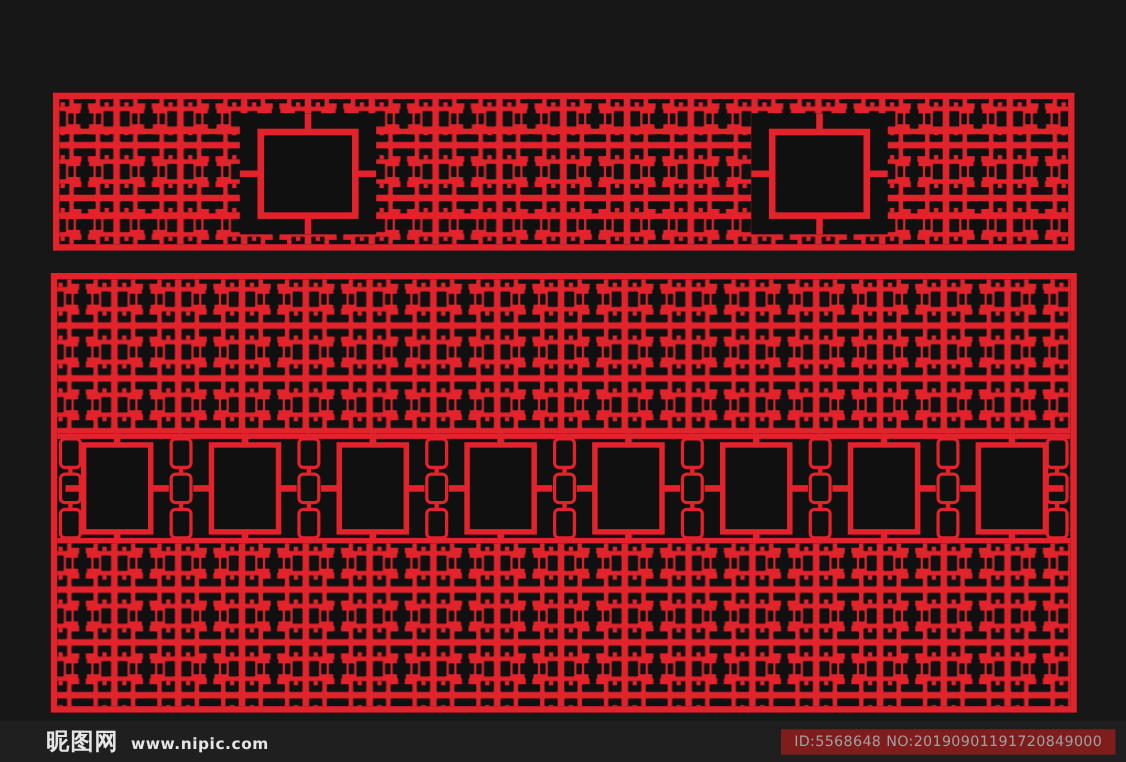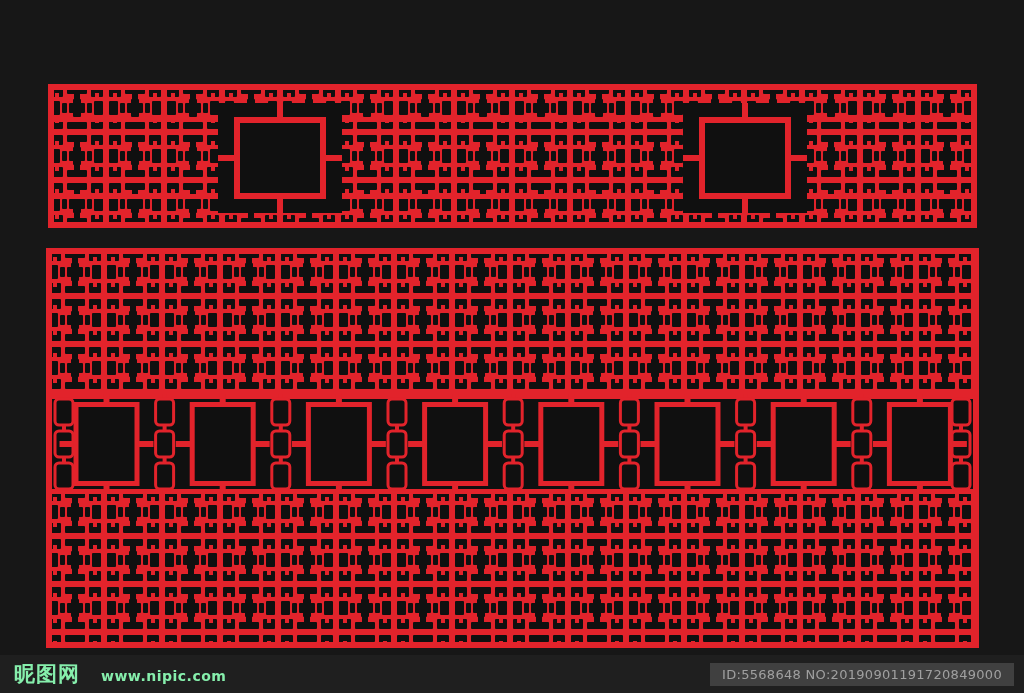--- a/index.html
+++ b/index.html
@@ -24,27 +24,28 @@
   .f-ink{fill:var(--ink);}
   .s-red{stroke:var(--red);fill:none;}
 
   .footer{
     position:absolute;left:0;right:0;bottom:0;height:38px;
     background:var(--bar);
     display:flex;align-items:center;justify-content:space-between;
     padding:0 10px 0 14px;box-sizing:border-box;
   }
   .logo{
-    color:#86efac;font-weight:bold;display:flex;align-items:baseline;gap:21px;
+    color:#e5e5e5;font-weight:bold;display:flex;align-items:baseline;gap:11px;
     white-space:nowrap;
+    margin-left:28px;
   }
   .logo .cjk{font-size:21px;letter-spacing:1px;}
   .logo .url{font-size:14px;letter-spacing:0.5px;}
   .idbox{
-    background:#404040;color:#a0a0a0;font-size:13px;
+    background:#7f1d1d;color:#a0a0a0;font-size:13px;
     padding:4px 12px;white-space:nowrap;letter-spacing:0.3px;
   }
 </style>
 </head>
 <body>
 
 <div class="stage">
 
   <svg id="top-panel" class="panel" width="929" height="144" viewBox="0 0 929 144">
     <defs>

